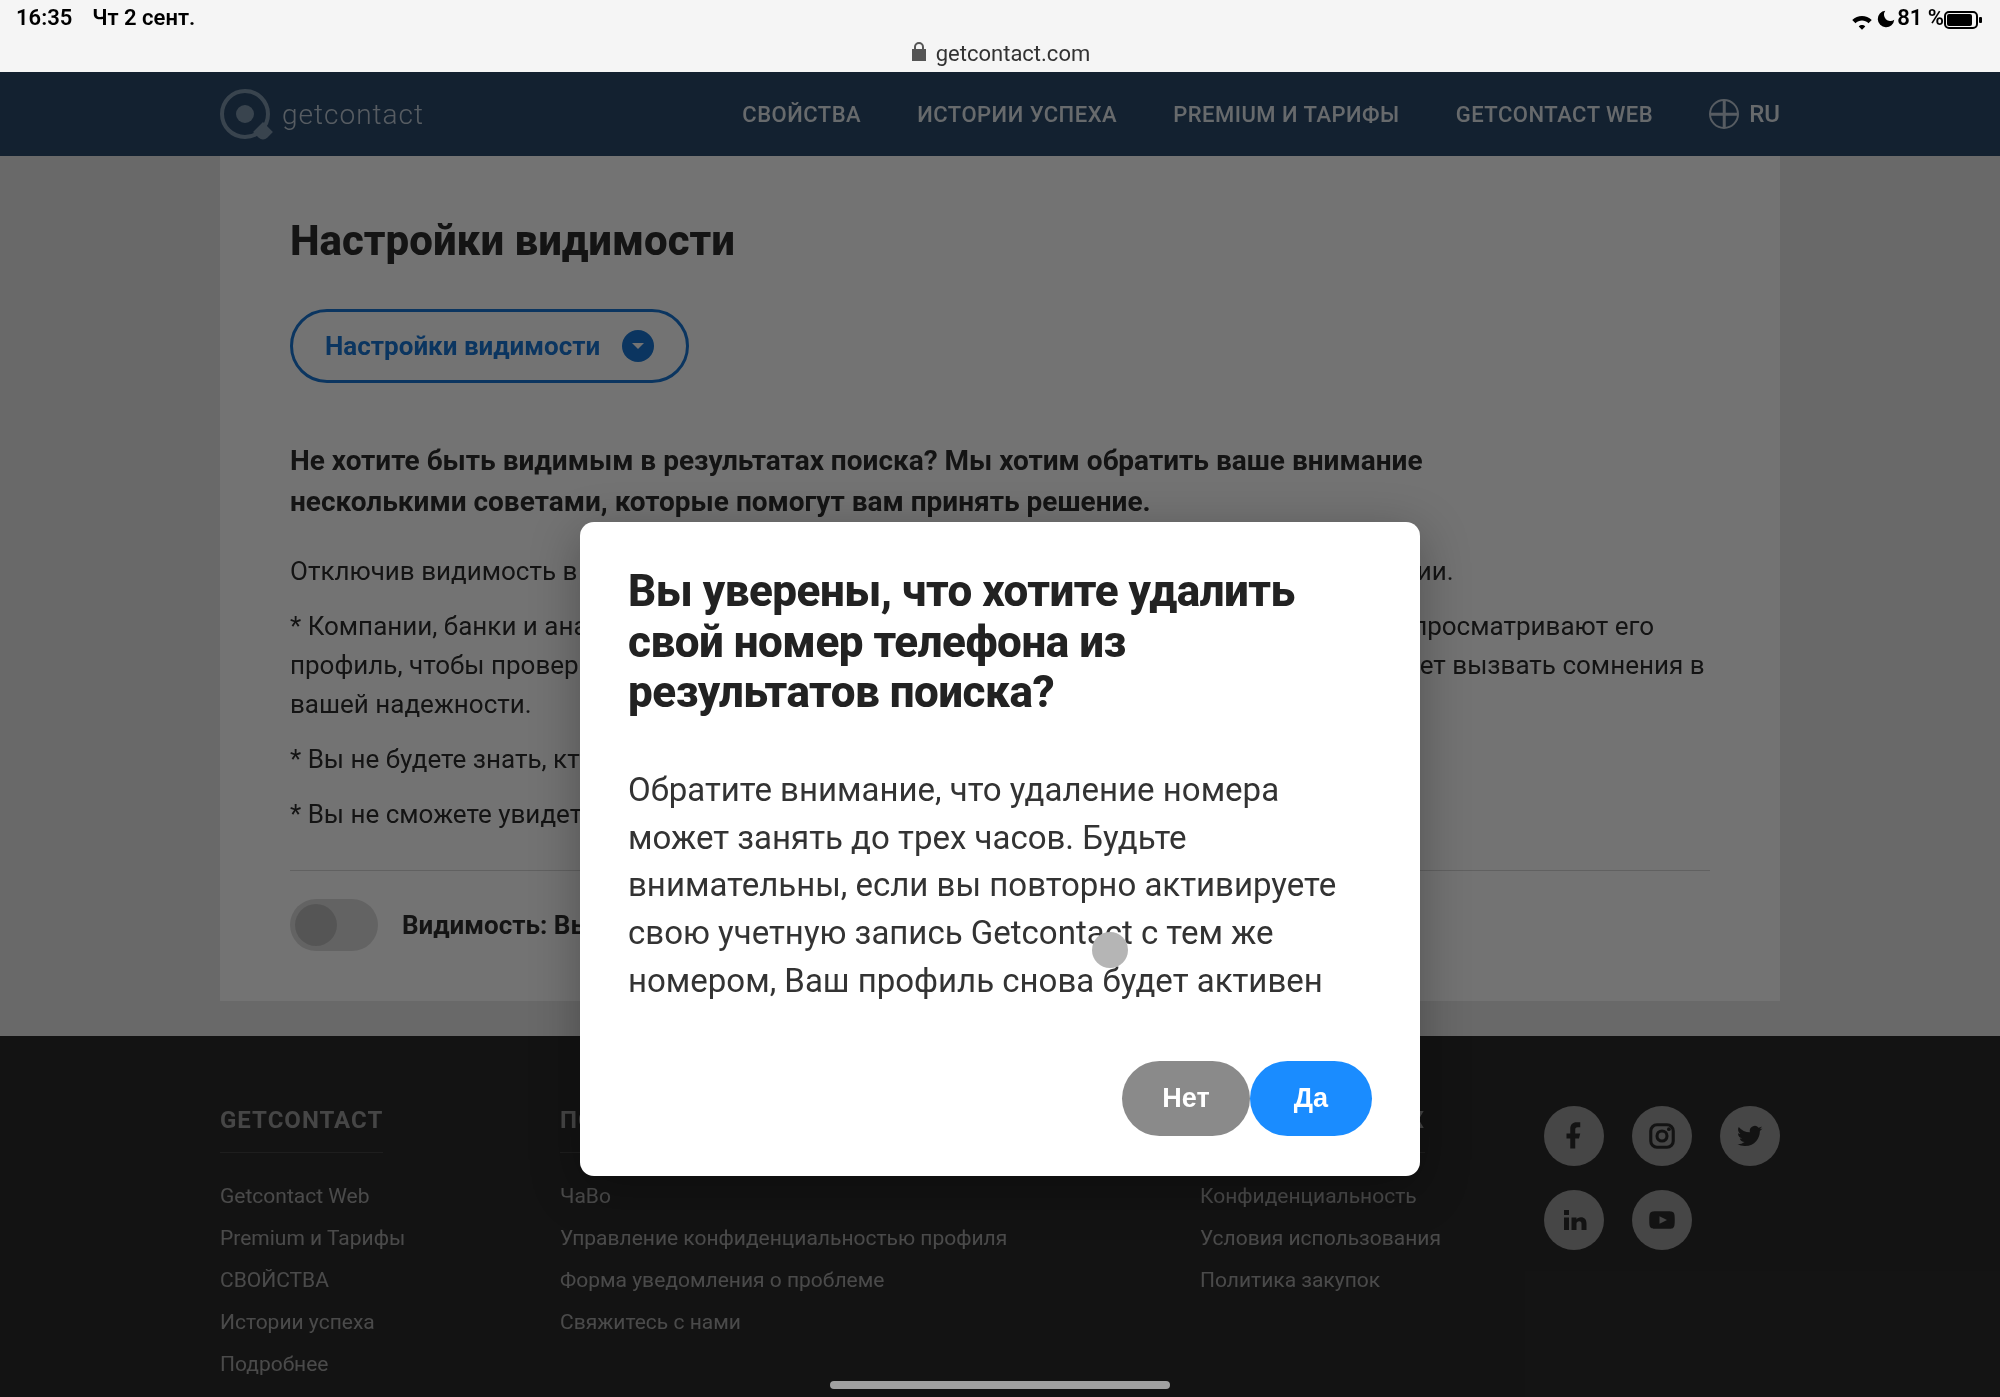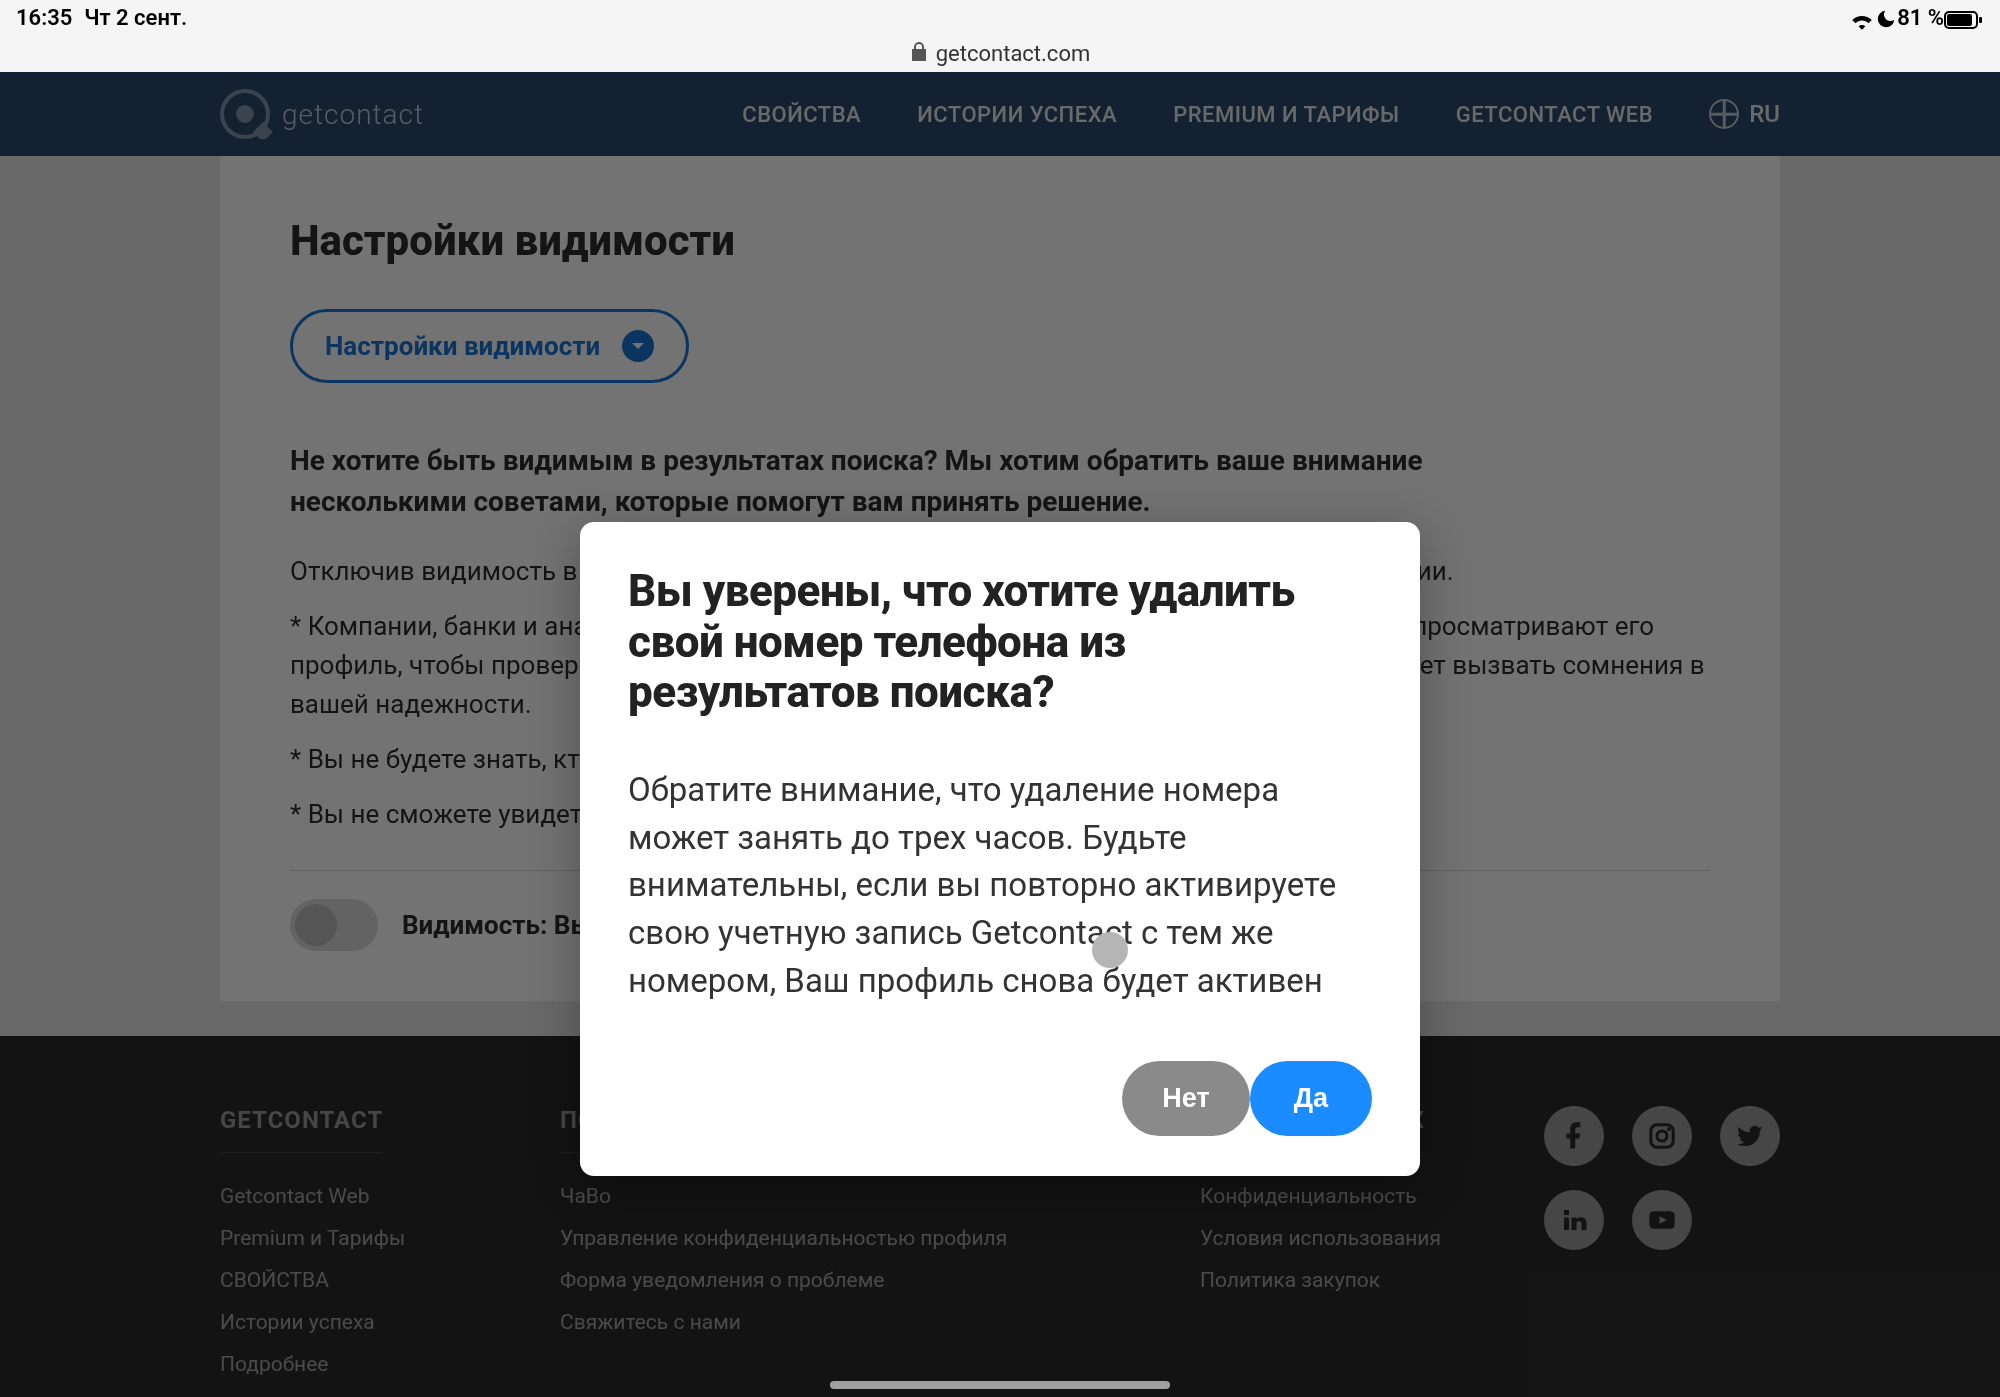--- a/index.html
+++ b/index.html
@@ -17,21 +17,21 @@
     height: 34px;
     background: #f5f5f5;
     display: flex;
     align-items: center;
     justify-content: space-between;
     padding: 0 16px;
     font-size: 22px;
     font-weight: 600;
     color: #000;
   }
-  .status-left { display: flex; gap: 12px; }
+  .status-left { display: flex; gap: 20px; }
   .status-right { display: flex; align-items: flex-end; gap: 0; }
   .wifi-icon, .moon-icon, .battery-icon { display: inline-flex; align-items: center; }
 
   
   .url-bar {
     height: 38px;
     background: #f5f5f5;
     display: flex;
     align-items: center;
     justify-content: center;

